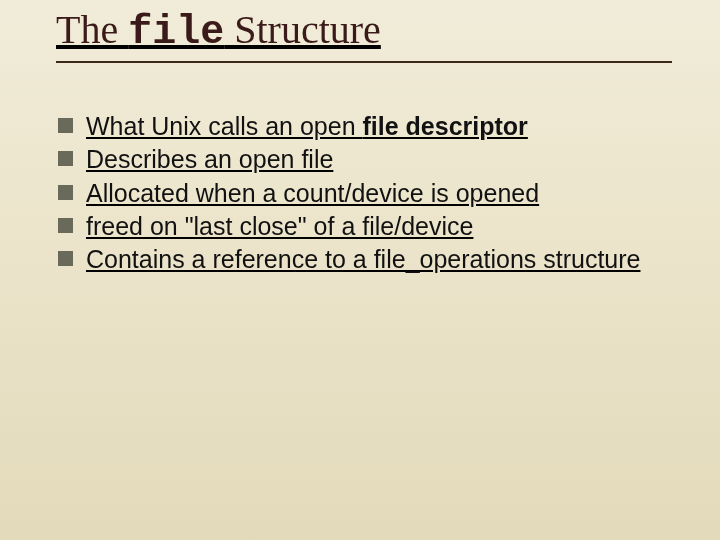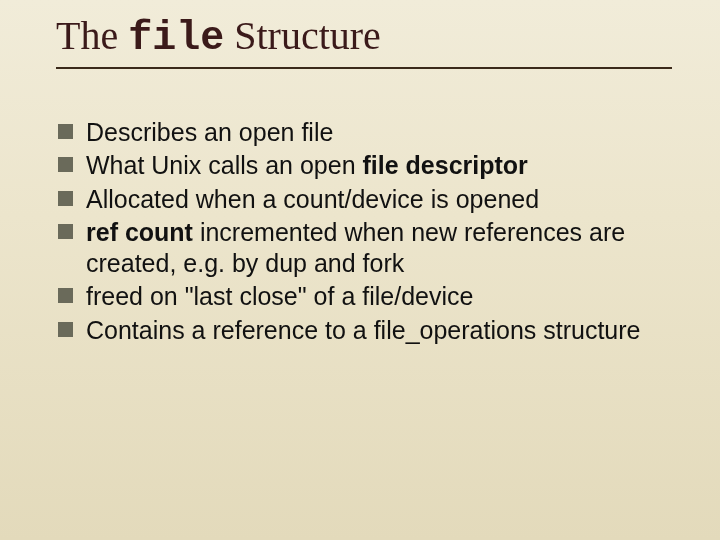--- a/index.html
+++ b/index.html
@@ -11,21 +11,22 @@
   }
   body {
     background: linear-gradient(to bottom, #f1ecd9 0%, #ece5cc 40%, #e3dabb 100%);
     font-family: Arial, Helvetica, sans-serif;
     color: #000;
   }
   .slide {
     box-sizing: border-box;
     width: 720px;
     height: 416px;
-    padding: 12px 48px 40px 56px;
+    padding: 6px 48px 40px 56px;
+    text-decoration: underline;
   }
   .title {
     font-family: "Times New Roman", Times, serif;
     font-size: 40px;
     color: #3b1a1a;
     margin: 0 0 6px 0;
     font-weight: normal;
   }
   .title .mono {
     font-family: "Courier New", Courier, monospace;
@@ -64,30 +65,27 @@
 </head>
 <body>
 
 <div class="slide">
   <h1 class="title">
     <span>The </span><span class="mono">file</span><span> Structure</span>
   </h1>
   <hr class="hr">
   <ul class="body">
     <li>
+      <span>What Unix calls an open </span><span class="b">file descriptor</span><span></span>
+    </li>
+    <li>
       <span>Describes an open file</span><span class="b"></span><span></span>
     </li>
     <li>
-      <span>What Unix calls an open </span><span class="b">file descriptor</span><span></span>
-    </li>
-    <li>
       <span>Allocated when a count/device is opened</span><span class="b"></span><span></span>
-    </li>
-    <li>
-      <span></span><span class="b">ref count</span><span> incremented when new references are created, e.g. by dup and fork</span>
     </li>
     <li>
       <span>freed on "last close" of a file/device</span><span class="b"></span><span></span>
     </li>
     <li>
       <span>Contains a reference to a file_operations structure</span><span class="b"></span><span></span>
     </li>
   </ul>
 </div>
 

